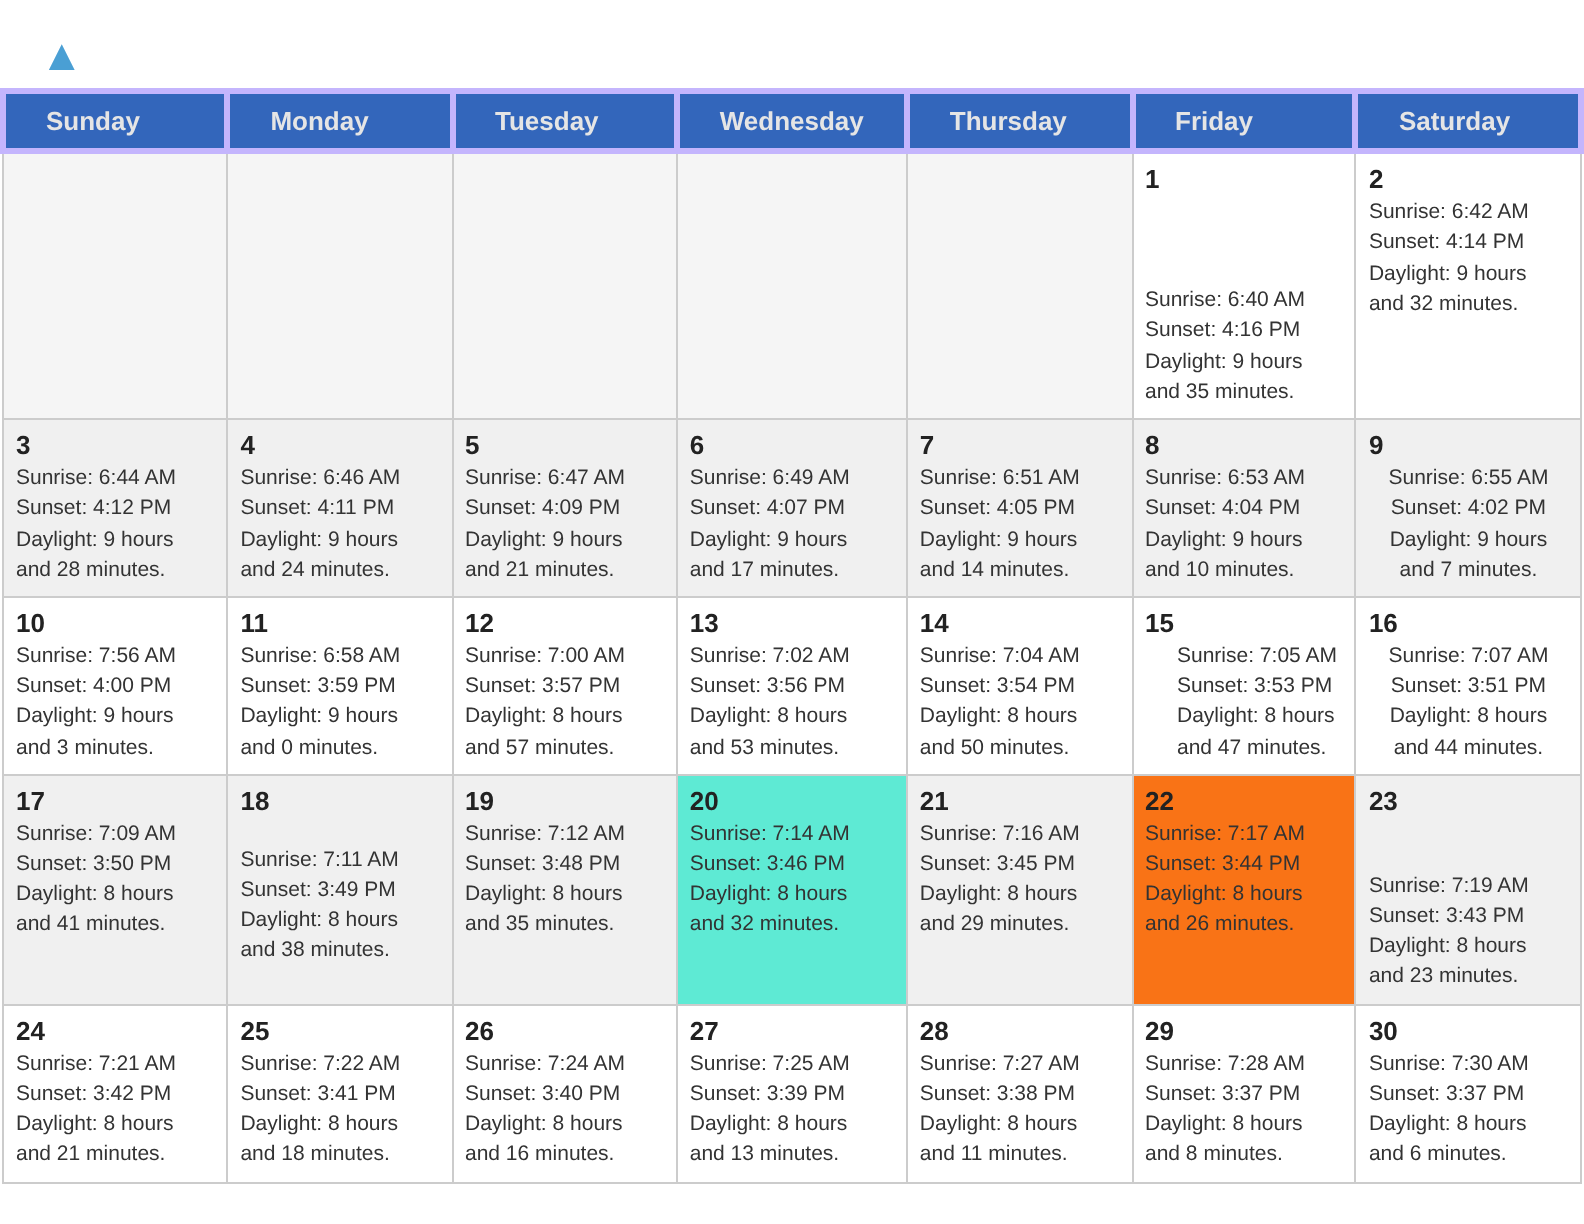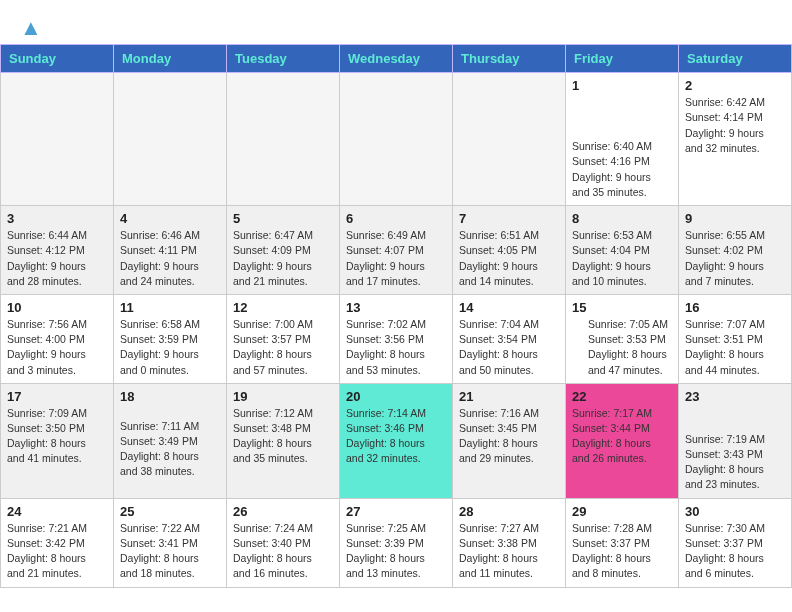--- a/index.html
+++ b/index.html
@@ -5,21 +5,21 @@
     * { box-sizing: border-box; margin: 0; padding: 0; }
     body { font-family: Arial, sans-serif; background: #fff; width: 792px; min-height: 612px; }
     .header { padding: 16px 20px 4px 20px; display: flex; align-items: flex-start; justify-content: space-between; }
     .logo { display: flex; align-items: center; }
     .logo-text { font-size: 22px; font-weight: bold; color: #1a4f8a; line-height: 1.1; }
     .logo-text span { color: #4a9fd4; }
     .title-block { text-align: right; }
     .month-title { font-size: 36px; font-weight: bold; color: #222; }
     .location { font-size: 15px; color: #444; margin-top: 2px; }
     .calendar { width: 100%; border-collapse: collapse; margin: 0; }
-    .calendar th { background: #3366bb; color: #5eead4; text-align: left; padding: 6px 8px; font-size: 13px; border: 1px solid #c4b5fd; }
+    .calendar th { background: #3366bb; color: #e5e5e5; text-align: left; padding: 6px 20px; font-size: 13px; border: 3px solid #c4b5fd; }
     .calendar td { border: 1px solid #ccc; vertical-align: top; padding: 5px 6px; width: 113px; font-size: 11px; color: #333; background: #fff; min-height: 80px; }
     .calendar td.empty { background: #f5f5f5; }
     .calendar tr:nth-child(even) td:not(.empty) { background: #f9f9f9; }
     .day-num { font-size: 13px; font-weight: bold; color: #222; margin-bottom: 2px; }
     .day-info { font-size: 10.5px; color: #333; line-height: 1.45; }
   </style>
 </head>
 <body>
 
 <div class="header">
@@ -114,21 +114,21 @@
         </td>
         <td style="background: rgb(240, 240, 240);">
           <div class="day-num">8</div>
           <div class="day-info" style="white-space: pre-line;">Sunrise: 6:53 AM
 Sunset: 4:04 PM
 Daylight: 9 hours
 and 10 minutes.</div>
         </td>
         <td style="background: rgb(240, 240, 240);">
           <div class="day-num">9</div>
-          <div class="day-info" style="white-space: pre-line;">Sunrise: 6:55 AM
+          <div class="day-info" style="white-space: pre-line; text-align: center;">Sunrise: 6:55 AM
 Sunset: 4:02 PM
 Daylight: 9 hours
 and 7 minutes.</div>
         </td>
       </tr>
       <tr>
         <td>
           <div class="day-num">10</div>
           <div class="day-info" style="white-space: pre-line;">Sunrise: 7:56 AM
 Sunset: 4:00 PM
@@ -165,21 +165,21 @@
         </td>
         <td>
           <div class="day-num">15</div>
           <div class="day-info" style="white-space: pre-line; margin-left: 16px;">Sunrise: 7:05 AM
 Sunset: 3:53 PM
 Daylight: 8 hours
 and 47 minutes.</div>
         </td>
         <td>
           <div class="day-num">16</div>
-          <div class="day-info" style="white-space: pre-line;">Sunrise: 7:07 AM
+          <div class="day-info" style="white-space: pre-line; text-align: center;">Sunrise: 7:07 AM
 Sunset: 3:51 PM
 Daylight: 8 hours
 and 44 minutes.</div>
         </td>
       </tr>
       <tr>
         <td style="background: rgb(240, 240, 240);">
           <div class="day-num">17</div>
           <div class="day-info" style="white-space: pre-line;">Sunrise: 7:09 AM
 Sunset: 3:50 PM
@@ -207,21 +207,21 @@
 Daylight: 8 hours
 and 32 minutes.</div>
         </td>
         <td style="background: rgb(240, 240, 240);">
           <div class="day-num">21</div>
           <div class="day-info" style="white-space: pre-line;">Sunrise: 7:16 AM
 Sunset: 3:45 PM
 Daylight: 8 hours
 and 29 minutes.</div>
         </td>
-        <td style="background: #ec4899;">
+        <td style="background: #f97316;">
           <div class="day-num">22</div>
           <div class="day-info" style="white-space: pre-line;">Sunrise: 7:17 AM
 Sunset: 3:44 PM
 Daylight: 8 hours
 and 26 minutes.</div>
         </td>
         <td style="background: rgb(240, 240, 240);">
           <div class="day-num">23</div>
           <div class="day-info" style="white-space: pre-line; margin-top: 28px;">Sunrise: 7:19 AM
 Sunset: 3:43 PM

